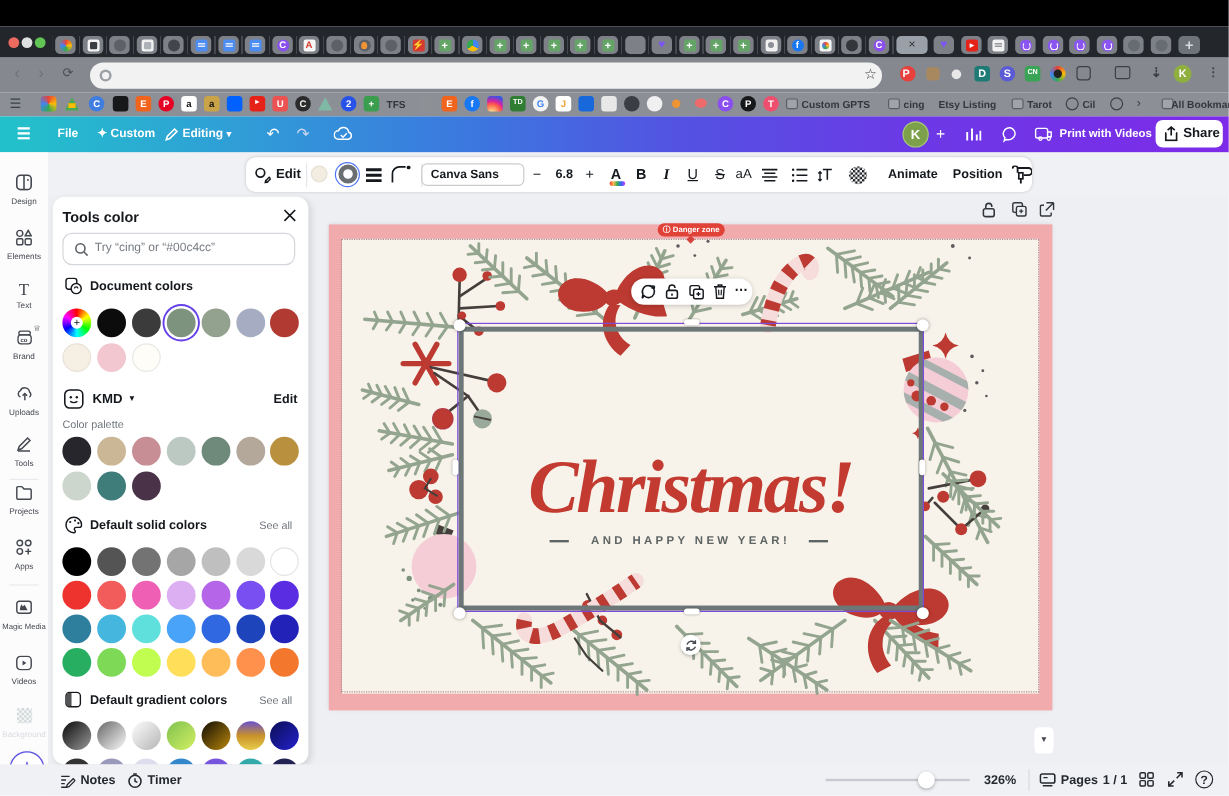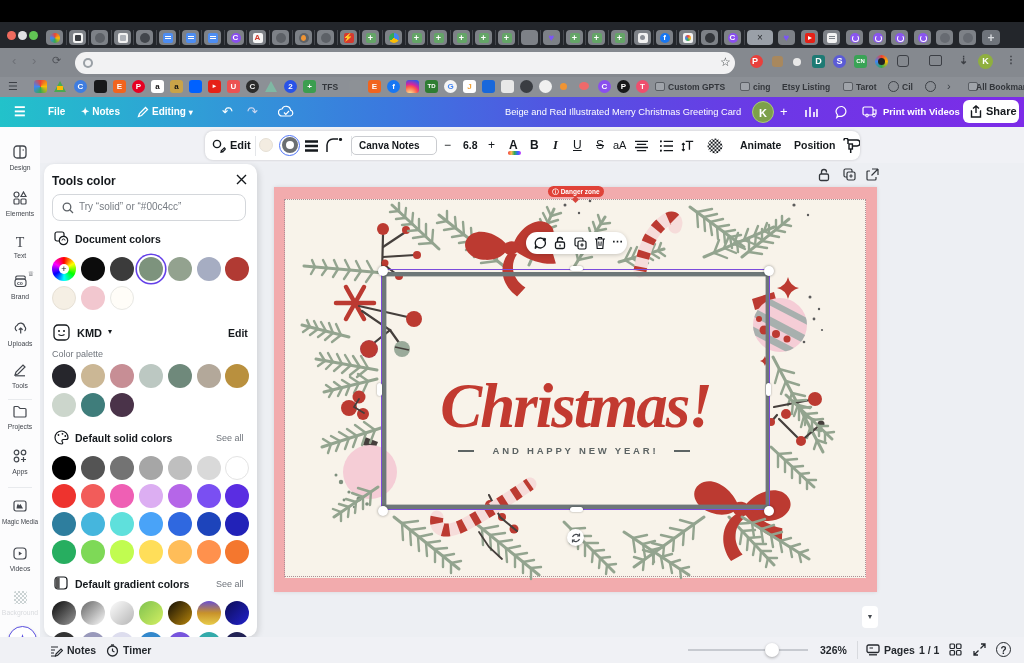--- a/index.html
+++ b/index.html
@@ -264,32 +264,31 @@
 <span style="position:absolute;left:888px;top:4px;width:11px;height:11px;border:1.3px solid #3c4046;border-radius:50%"></span>
 <span class="bmt" style="left:902px">Cil</span>
 <span style="position:absolute;left:925px;top:4px;width:11px;height:11px;border:1.3px solid #3c4046;border-radius:50%"></span>
 <span style="position:absolute;left:947px;top:3px;font-size:11px;color:#3c4046">›</span>
 <span style="position:absolute;left:968px;top:5px;width:10px;height:9px;border:1px solid #5a5e64;border-radius:2px;background:#a0a4aa"></span>
 <span class="bmt" style="left:976px">All Bookmarks</span>
     </div>
 <div class="abs" id="cheader">
 <span class="hbtn" style="left:14px;font-size:13px">☰</span>
 <span class="hbtn" style="left:48px">File</span>
-<span class="hbtn" style="left:81px">✦ Notes</span>
+<span class="hbtn" style="left:81px">✦ Custom</span>
 <svg style="position:absolute;left:137px;top:9px" width="12" height="12" viewBox="0 0 12 12">
         <path d="M1.5 10.5 L2.5 7.5 L8.5 1.5 L10.5 3.5 L4.5 9.5 Z" fill="none" stroke="#fff" stroke-width="1.3"></path>
       </svg>
 <span class="hbtn" style="left:152px">Editing <span style="font-size:8px">▾</span></span>
 <span class="hbtn" style="left:222px;font-size:13px;font-weight:normal">↶</span>
 <span class="hbtn" style="left:247px;font-size:13px;font-weight:normal;color:#cfd8f0">↷</span>
 <svg style="position:absolute;left:278px;top:8px" width="17" height="14" viewBox="0 0 17 14">
         <path d="M4 11 A3.5 3.5 0 0 1 4 4 A4.5 4.5 0 0 1 12.6 5.2 A3 3 0 0 1 12.5 11 Z" fill="none" stroke="#fff" stroke-width="1.2"></path>
         <path d="M6 7.5 L7.8 9.3 L11 6" fill="none" stroke="#fff" stroke-width="1.2"></path>
       </svg>
-<span class="hbtn" style="left:505px;font-weight:normal;font-size:9.3px">Beige and Red Illustrated Merry Christmas Greeting Card</span>
 <span style="position:absolute;left:752px;top:4px;width:22px;height:22px;border-radius:50%;background:#7da04a;border:1.5px solid #a8c97a;color:#fff;font-size:11px;font-weight:bold;text-align:center;line-height:22px">K</span>
 <span class="hbtn" style="left:780px;font-size:13px;font-weight:normal">+</span>
 <svg style="position:absolute;left:805px;top:9px" width="13" height="12" viewBox="0 0 13 12">
         <path d="M1 11 V4 M5 11 V1 M9 11 V6 M12 11 V3" stroke="#fff" stroke-width="1.6"></path>
       </svg>
 <svg style="position:absolute;left:835px;top:8px" width="14" height="14" viewBox="0 0 14 14">
         <path d="M7 1.5 A5.5 5 0 1 1 3.5 11.2 L1.8 12.5 L2.5 9.8 A5.5 5 0 0 1 7 1.5 Z" fill="none" stroke="#fff" stroke-width="1.2"></path>
       </svg>
 <svg style="position:absolute;left:862px;top:8px" width="16" height="13" viewBox="0 0 16 13">
         <rect x="1" y="2" width="10" height="8" rx="1.5" fill="none" stroke="#fff" stroke-width="1.2"></rect>
@@ -318,21 +317,21 @@
 <span style="position:absolute;left:76.5px;top:6px;width:16px;height:16px;border-radius:50%;border:4.5px solid #6b6f72;background:#fff;box-sizing:border-box"></span>
 <svg style="position:absolute;left:99px;top:8.5px" width="15" height="12" viewBox="0 0 15 12">
         <path d="M1 1.5 H14 M1 6 H14 M1 10.5 H14" stroke="#15191d" stroke-width="2.4"></path>
       </svg>
 <svg style="position:absolute;left:121px;top:6.5px" width="17" height="15" viewBox="0 0 17 15">
         <path d="M1 14 V7 A6 6 0 0 1 7 1 H12" fill="none" stroke="#15191d" stroke-width="1.5"></path>
         <circle cx="14.5" cy="1.5" r="1.6" fill="#15191d"></circle>
       </svg>
 <span style="position:absolute;left:146px;top:4.5px;width:1px;height:20px;background:#e4e6e9"></span>
 <span style="position:absolute;left:146px;top:5px;width:86px;height:19px;border:1px solid #caccd0;border-radius:5px"></span>
-<span class="ti" style="left:154px;font-weight:bold;font-size:10px">Canva Notes</span>
+<span class="ti" style="left:154px;font-weight:bold;font-size:10px">Canva Sans</span>
 <span class="ti" style="left:239px;font-size:12px">−</span>
 <span class="ti" style="left:258px;font-weight:bold;font-size:10.5px">6.8</span>
 <span class="ti" style="left:283px;font-size:12px">+</span>
 <span class="ti" style="left:304px;font-weight:bold;font-size:12px">A</span>
 <span style="position:absolute;left:302.5px;top:20px;width:13px;height:3.5px;border-radius:2px;background:linear-gradient(90deg,#e33,#fb5,#3a5,#36f,#c3f)"></span>
 <span class="ti" style="left:325px;font-weight:bold;font-size:12px">B</span>
 <span class="ti" style="left:348px;font-size:12.5px;font-style:italic;font-family:'Liberation Serif',serif;font-weight:bold">I</span>
 <span class="ti" style="left:368px;font-size:12px;text-decoration:underline">U</span>
 <span class="ti" style="left:391px;font-size:12px;text-decoration:line-through">S</span>
 <span class="ti" style="left:408px;font-size:11px">aA</span>
@@ -908,21 +907,21 @@
 <div class="abs" id="panel" style="overflow:hidden">
 <span class="ph" style="left:8px;top:10px;font-size:12px">Tools color</span>
 <svg style="position:absolute;left:192px;top:10px" width="11" height="11" viewBox="0 0 11 11">
         <path d="M1 1 L10 10 M10 1 L1 10" stroke="#15191d" stroke-width="1.4"></path>
       </svg>
 <span style="position:absolute;left:8px;top:30px;width:194px;height:27px;border:1px solid #d4d7db;border-radius:8px"></span>
 <svg style="position:absolute;left:18px;top:38px" width="12" height="12" viewBox="0 0 12 12">
         <circle cx="5" cy="5" r="3.8" fill="none" stroke="#5c6166" stroke-width="1.3"></circle>
         <path d="M8 8 L11 11" stroke="#5c6166" stroke-width="1.3"></path>
       </svg>
-<span style="position:absolute;left:35px;top:37px;font-size:10px;color:#777c83">Try “solid” or “#00c4cc”</span>
+<span style="position:absolute;left:35px;top:37px;font-size:10px;color:#777c83">Try “cing” or “#00c4cc”</span>
 <svg style="position:absolute;left:10px;top:67px" width="15" height="15" viewBox="0 0 15 15">
         <rect x="1" y="1" width="9" height="9" rx="2" fill="none" stroke="#15191d" stroke-width="1.2"></rect>
         <circle cx="9.5" cy="9.5" r="4.2" fill="#fff" stroke="#15191d" stroke-width="1.2"></circle>
         <path d="M8 9.5 A1.5 1.5 0 0 1 11 9.5" fill="none" stroke="#15191d" stroke-width="1"></path>
       </svg>
 <span class="ph" style="left:31px;top:69px;font-size:10.5px">Document colors</span>
 <span class="sw" style="left:8px;top:93px;background:conic-gradient(#f00,#ff0,#0f0,#0ff,#00f,#f0f,#f00)"></span>
 <span style="position:absolute;left:15px;top:100px;width:10px;height:10px;border-radius:50%;background:#fff;color:#111;text-align:center;line-height:10px;font-size:9px">+</span>
 <span class="sw" style="left:37px;top:93px;background:#0c0c0c"></span>
 <span class="sw" style="left:66px;top:93px;background:#3b3b3b"></span>

